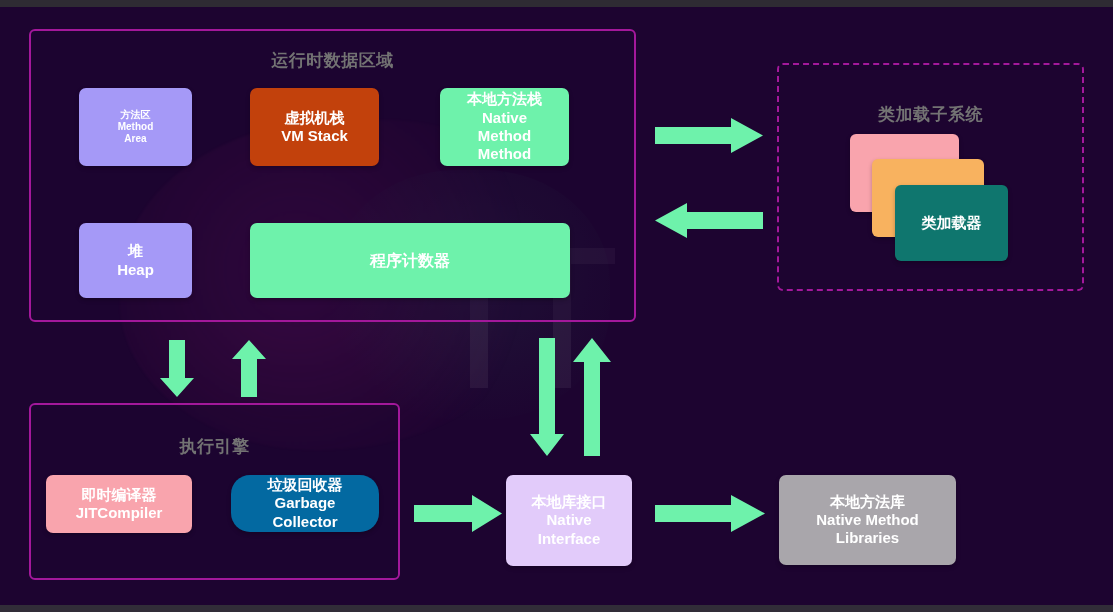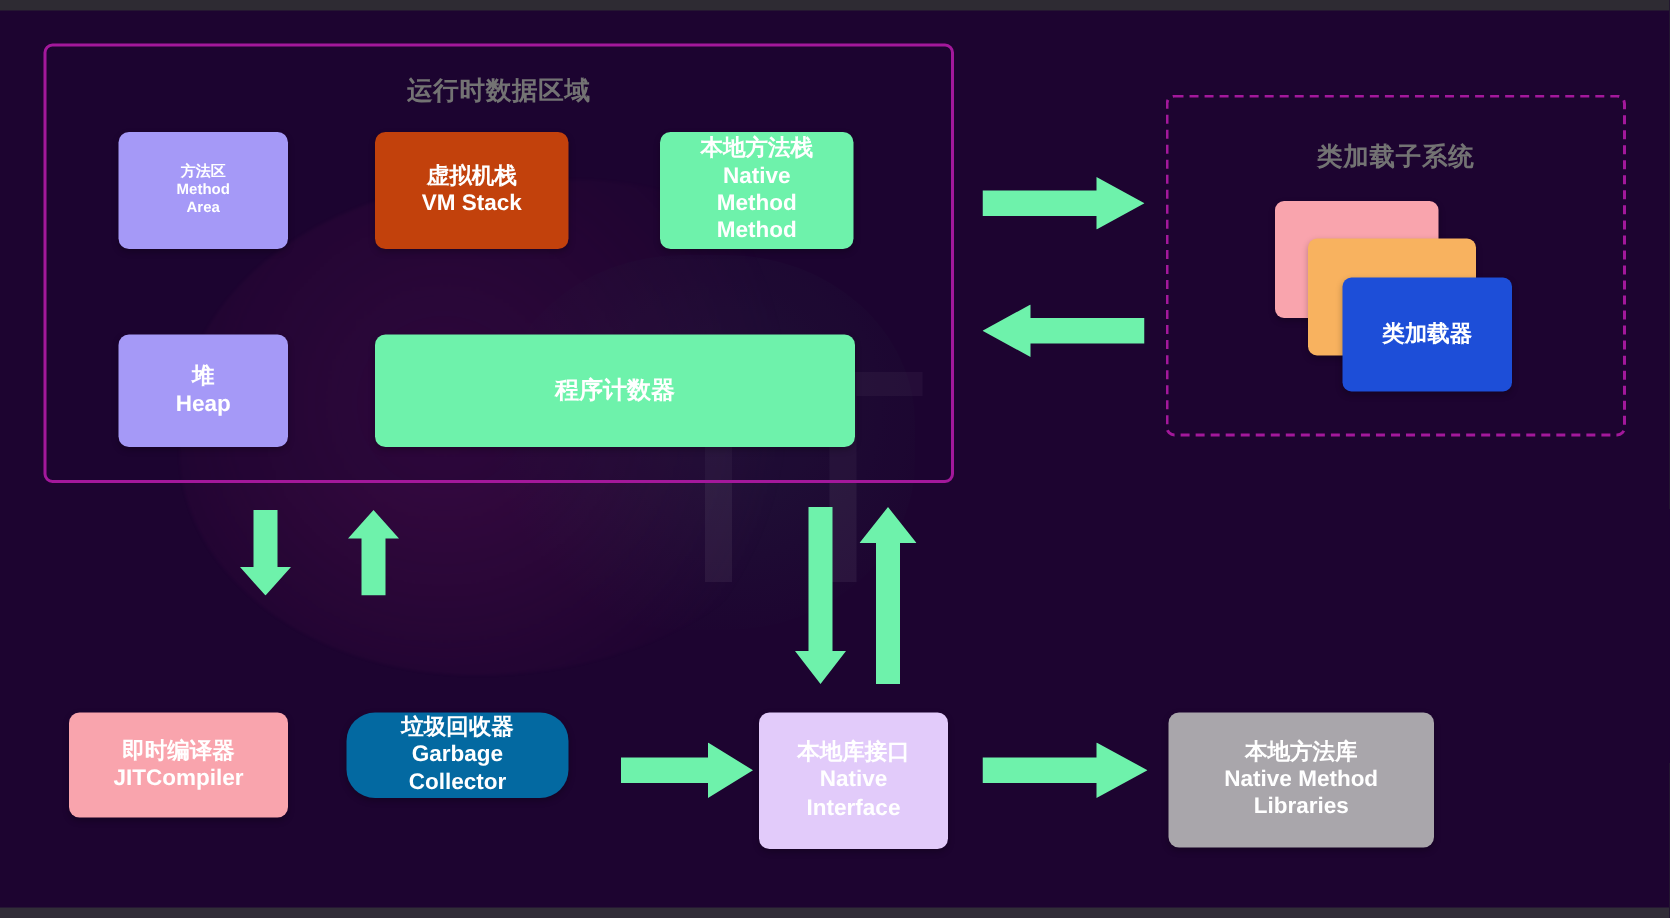--- a/index.html
+++ b/index.html
@@ -115,21 +115,21 @@
   .box .ln { display: block; }
 
   
   .arrow { position: absolute; }
   .arrow svg { display: block; }
 
   #runtime-area { left: 29px; top: 29px; width: 607px; height: 293px; }
   #runtime-area .panel-title { top: 18px; }
 
   #classloader-area { left: 777px; top: 63px; width: 307px; height: 228px; }
-  #classloader-area .panel-title { top: 28px; }
+  #classloader-area .panel-title { top: 38px; }
 
   #exec-engine { left: 29px; top: 403px; width: 371px; height: 177px; }
   #exec-engine .panel-title { top: 30px; }
 </style>
 </head>
 <body>
 
 <div id="canvas">
 
   <div class="top-strip"></div>
@@ -186,26 +186,29 @@
       <span class="ln">程序计数器</span>
     </div>
   </div>
 
   <div class="panel panel-dashed" id="classloader-area">
     <div class="panel-title">类加载子系统</div>
   </div>
 
   <div class="box" style="left:850px; top:134px; width:109px; height:78px; background:#f9a4ad; border-radius:6px;"></div>
   <div class="box" style="left:872px; top:159px; width:112px; height:78px; background:#f8b25f; border-radius:6px;"></div>
-  <div class="box" style="left:895px; top:185px; width:113px; height:76px; background:#1d4ed8; border-radius:6px; font-size:15px;">
+  <div class="box" style="left:895px; top:185px; width:113px; height:76px; background:#0f766e; border-radius:6px; font-size:15px;">
     <span>类加载器</span>
   </div>
 
-
-  <div class="box" style="left:46px; top:475px; width:146px; height:70px; background:#f9a4ad; font-size:15px;">
+  <div class="panel panel-solid" id="exec-engine">
+    <div class="panel-title">执行引擎</div>
+  </div>
+
+  <div class="box" style="left:46px; top:475px; width:146px; height:58px; background:#f9a4ad; font-size:15px;">
     <div>
       <span class="ln">即时编译器</span>
       <span class="ln">JITCompiler</span>
     </div>
   </div>
 
   <div class="box" style="left:231px; top:475px; width:148px; height:57px; background:#0369a1; font-size:15px;border-radius:19px;">
     <div>
       <span class="ln">垃圾回收器</span>
       <span class="ln">Garbage</span>

